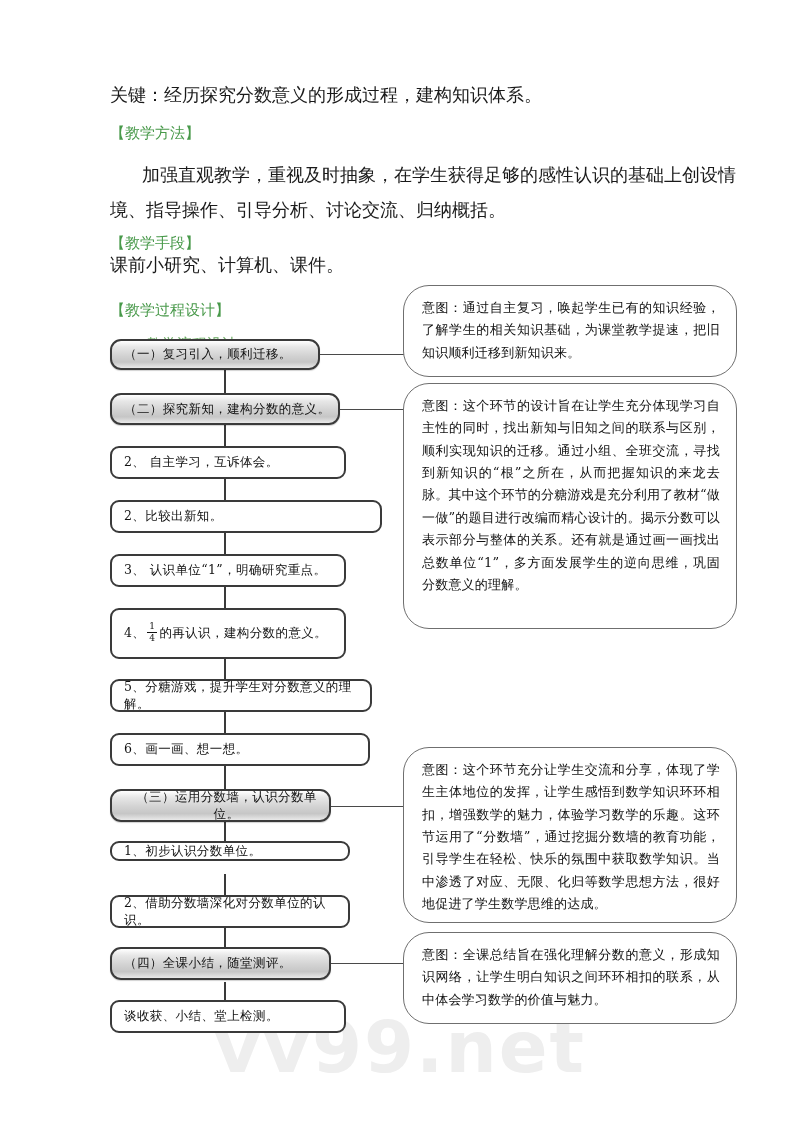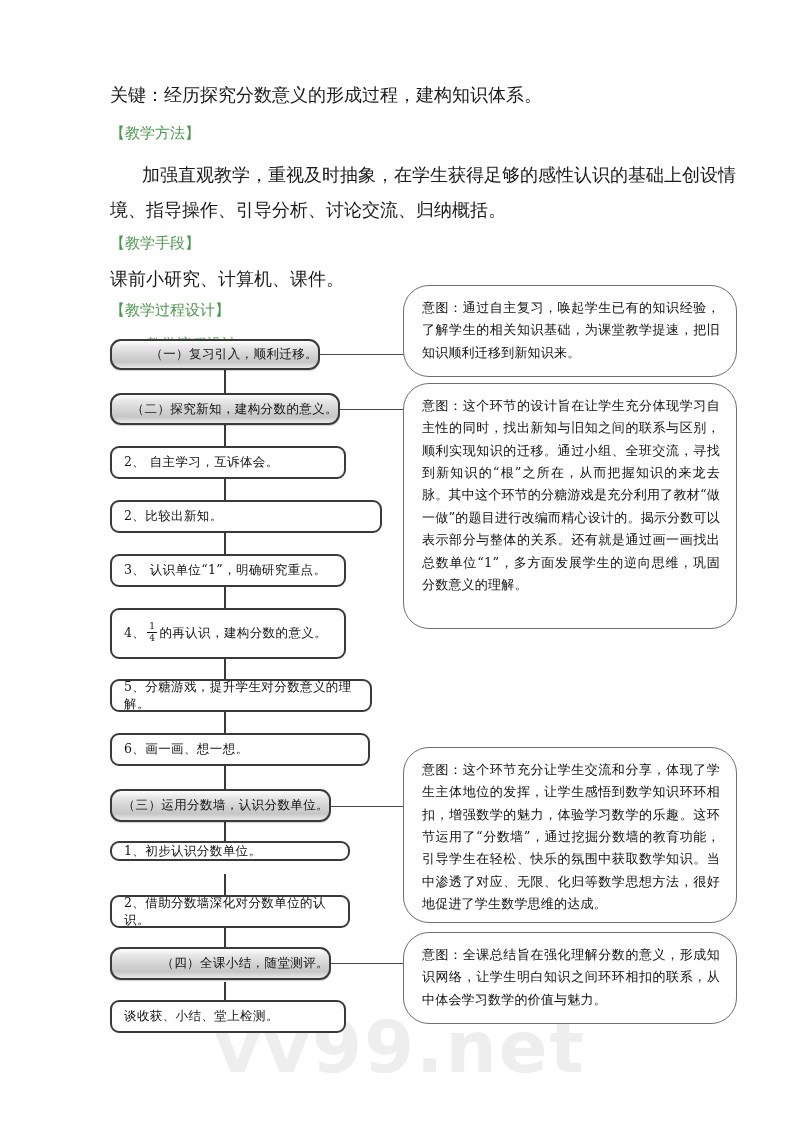--- a/index.html
+++ b/index.html
@@ -64,22 +64,22 @@
     align-items: center;
     font-family: "DejaVu Serif", "Liberation Serif", serif;
     font-size: 12.5px;
     color: #111111;
     padding-left: 12px;
     letter-spacing: 0.4px;
   }
   .flow-box.header {
     background: linear-gradient(to bottom, #ffffff 0%, #e7e7e7 22%, #d2d2d2 55%, #c6c6c6 78%, #e9e9e9 100%);
     border-radius: 11px;
-    justify-content: flex-end;
-    padding-left: 0;
+    justify-content: flex-start;
+    padding-left: 12px;
     box-shadow: 0 1px 1px rgba(0,0,0,0.18);
   }
   .flow-box.header .bt { text-align: center; }
 
   .frac {
     display: inline-flex;
     flex-direction: column;
     align-items: center;
     justify-content: center;
     vertical-align: middle;
@@ -156,21 +156,21 @@
   <div class="doc-text" style="left:110px; top:86px;">关键：经历探究分数意义的形成过程，建构知识体系。</div>
 
   <div class="doc-text green" style="left:110px; top:126px; font-size:15px;">【教学方法】</div>
 
   <div class="doc-text" style="left:142px; top:166px;">加强直观教学，重视及时抽象，在学生获得足够的感性认识的基础上创设情</div>
 
   <div class="doc-text" style="left:110px; top:201px;">境、指导操作、引导分析、讨论交流、归纳概括。</div>
 
   <div class="doc-text green" style="left:110px; top:236px; font-size:15px;">【教学手段】</div>
 
-  <div class="doc-text" style="left:110px; top:270px;">课前小研究、计算机、课件。</div>
+  <div class="doc-text" style="left:110px; top:256px;">课前小研究、计算机、课件。</div>
 
   <div class="doc-text green" style="left:110px; top:303px; font-size:15px;">【教学过程设计】</div>
 
   <div class="doc-text green-head" style="left:112px; top:337px;">一、     教学流程设计</div>
 
   <div class="arrow" style="left:225px; top:369px; height:34px;">
     <div class="shaft" style="height:26px;"></div>
       <div class="head" style="top:26px;"></div>
   </div>
   <div class="arrow" style="left:225px; top:424px; height:34px;">

